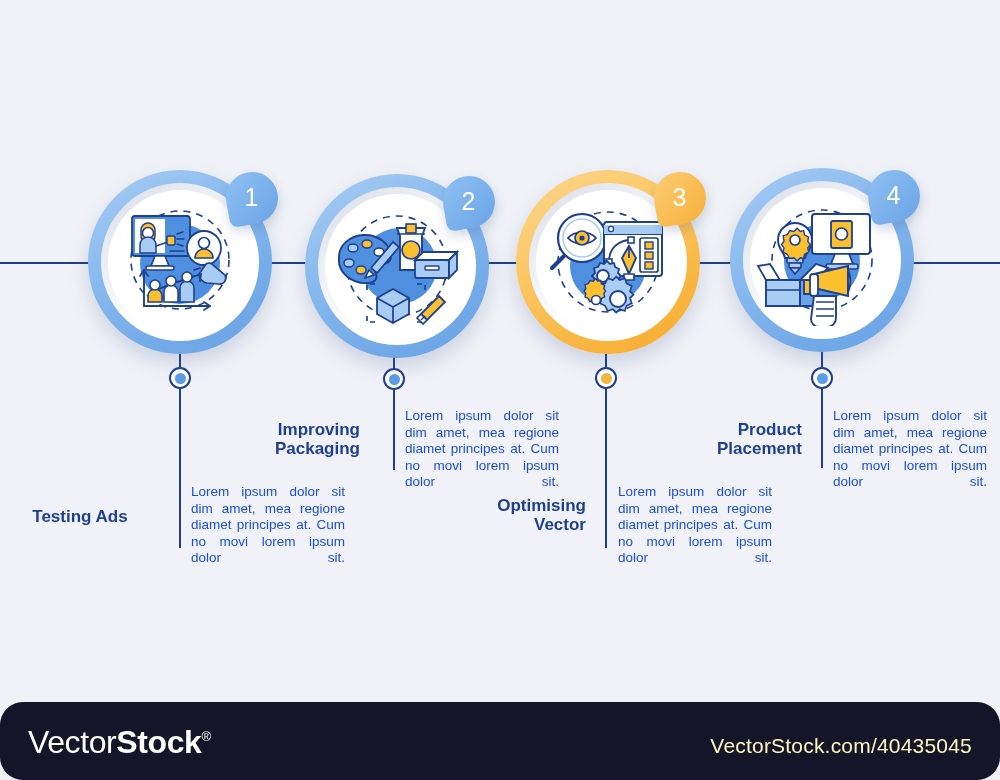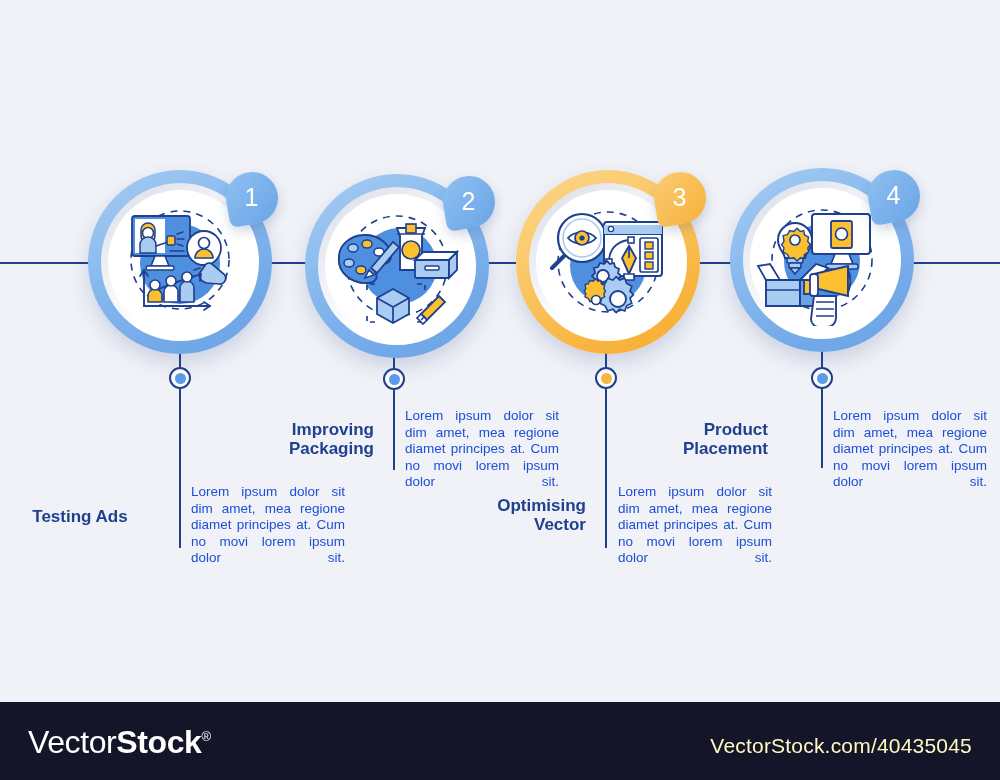--- a/index.html
+++ b/index.html
@@ -20,20 +20,21 @@
 
   
   #watermark-bar {
     position: absolute;
     left: 0;
     bottom: 0;
     width: 1000px;
     height: 78px;
     background: #141528;
     z-index: 60;
+    border-radius: 23px;
   }
   #wm-logo {
     position: absolute;
     left: 28px;
     top: 22px;
     font-size: 32px;
     color: #ffffff;
     letter-spacing: -0.4px;
     white-space: nowrap;
   }
@@ -292,21 +293,21 @@
     <div class="badge blue">
       <div class="blob"></div>
       <span>2</span>
     </div>
   </div>
   <div class="stem" style="left:393px; top:356px; height:114px;"></div>
   <div class="dot blue" style="left:383px; top:368px;">
       <i></i>
     </div>
   <div class="tblock">
-    <div class="ttitle" style="left:214px; top:420px; width:160px;">Improving
+    <div class="ttitle" style="left:200px; top:420px; width:160px;">Improving
 Packaging</div>
     <div class="tbody" style="left:405px; top:408px;">Lorem ipsum dolor sit dim amet, mea regione diamet principes at. Cum no movi lorem ipsum dolor sit.</div>
   </div>
 
   <div class="node" style="left:516px; top:170px;">
     <div class="ring amber">
       <div class="inner">
         <svg class="art" viewBox="0 0 132 132">
           <circle cx="66" cy="70" r="38" fill="#4f8fe0"></circle>
           <circle cx="66" cy="66" r="50" fill="none" stroke="#1f3f8f" stroke-width="1.6" stroke-dasharray="7 6"></circle>
@@ -405,21 +406,21 @@
     <div class="badge blue">
       <div class="blob"></div>
       <span>4</span>
     </div>
   </div>
   <div class="stem" style="left:821px; top:350px; height:118px;"></div>
   <div class="dot blue" style="left:811px; top:367px;">
       <i></i>
     </div>
   <div class="tblock">
-    <div class="ttitle" style="left:608px; top:420px; width:160px;">Product
+    <div class="ttitle" style="left:642px; top:420px; width:160px;">Product
 Placement</div>
     <div class="tbody" style="left:833px; top:408px;">Lorem ipsum dolor sit dim amet, mea regione diamet principes at. Cum no movi lorem ipsum dolor sit.</div>
   </div>
 
   <div id="watermark-bar">
     <div id="wm-logo"><span class="thin">Vector</span><span class="bold">Stock</span><span class="reg">®</span></div>
     <div id="wm-url">VectorStock.com/40435045</div>
   </div>
 
 </div>

